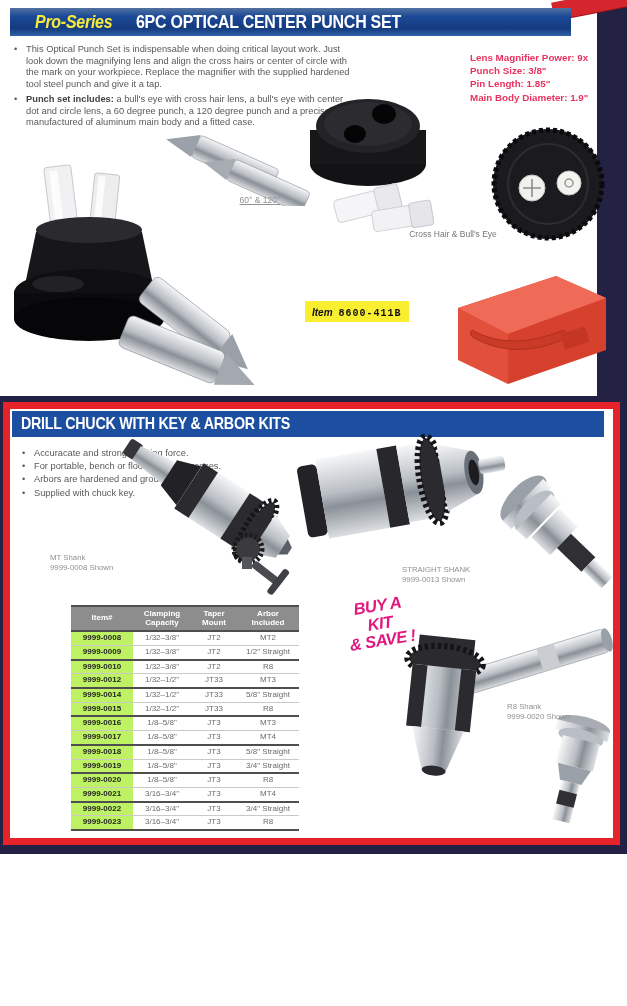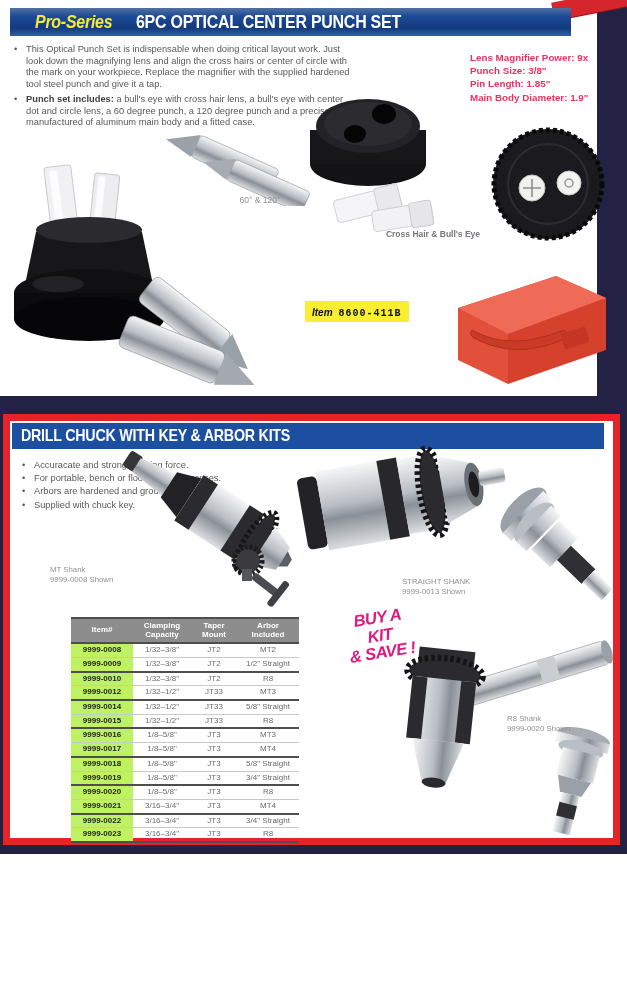--- a/index.html
+++ b/index.html
@@ -23,32 +23,32 @@
   #top-bullets{left:14px;top:44px;width:336px;margin:0;padding:0;list-style:none;
       font-size:9.3px;line-height:11.7px;color:#58595b;}
   #top-bullets li{position:relative;padding-left:12px;margin-bottom:3px;}
   #top-bullets li::before{content:"•";position:absolute;left:0;top:0;}
   #top-bullets b{color:#404042;}
 
   #spec-list{left:470px;top:51px;width:140px;font-size:9.8px;font-weight:bold;
       line-height:13.2px;color:#e8335f;}
 
   .photo-label{font-size:8.5px;color:#8f9093;text-align:center;}
-  #label-punches{left:205px;top:195px;width:110px;}
-  #label-lenses{left:378px;top:229px;width:110px;font-weight:bold;color:#76777a;}
+  #label-punches{left:205px;top:195px;width:110px;text-decoration:underline;}
+  #label-lenses{left:398px;top:229px;width:110px;font-weight:normal;color:#76777a;}
 
   #item-tag{left:305px;top:301px;background:#f9ee30;padding:1px 7px 2px 7px;}
   #item-tag .w{font-style:italic;font-weight:bold;font-size:10px;color:#111;margin-right:6px;}
   #item-tag .n{font-family:"Liberation Mono",monospace;font-weight:bold;font-size:10px;
                letter-spacing:1px;color:#111;}
 
   
   #bottom-wrap{left:0;top:396px;width:627px;height:458px;background:#232144;}
   #bottom-box{position:absolute;left:3px;top:6px;right:7px;bottom:9px;
-      border:7px solid #e62328;background:#fff;margin-top:12px;}
+      border:7px solid #e62328;background:#fff;}
   #bottom-banner{left:2px;top:2px;width:592px;height:26px;background:#1d4fa0;
       display:flex;align-items:center;padding-left:9px;box-sizing:border-box;}
   #bottom-banner .title{color:#fff;font-weight:bold;font-size:17px;}
 
   #bottom-bullets{left:12px;top:38px;width:310px;margin:0;padding:0;list-style:none;
       font-size:9.3px;line-height:12.2px;color:#58595b;}
   #bottom-bullets li{position:relative;padding-left:12px;margin-bottom:1px;}
   #bottom-bullets li::before{content:"•";position:absolute;left:0;top:0;}
 
   .chuck-label{font-size:7.8px;color:#8f9093;text-align:left;line-height:9.5px;}

